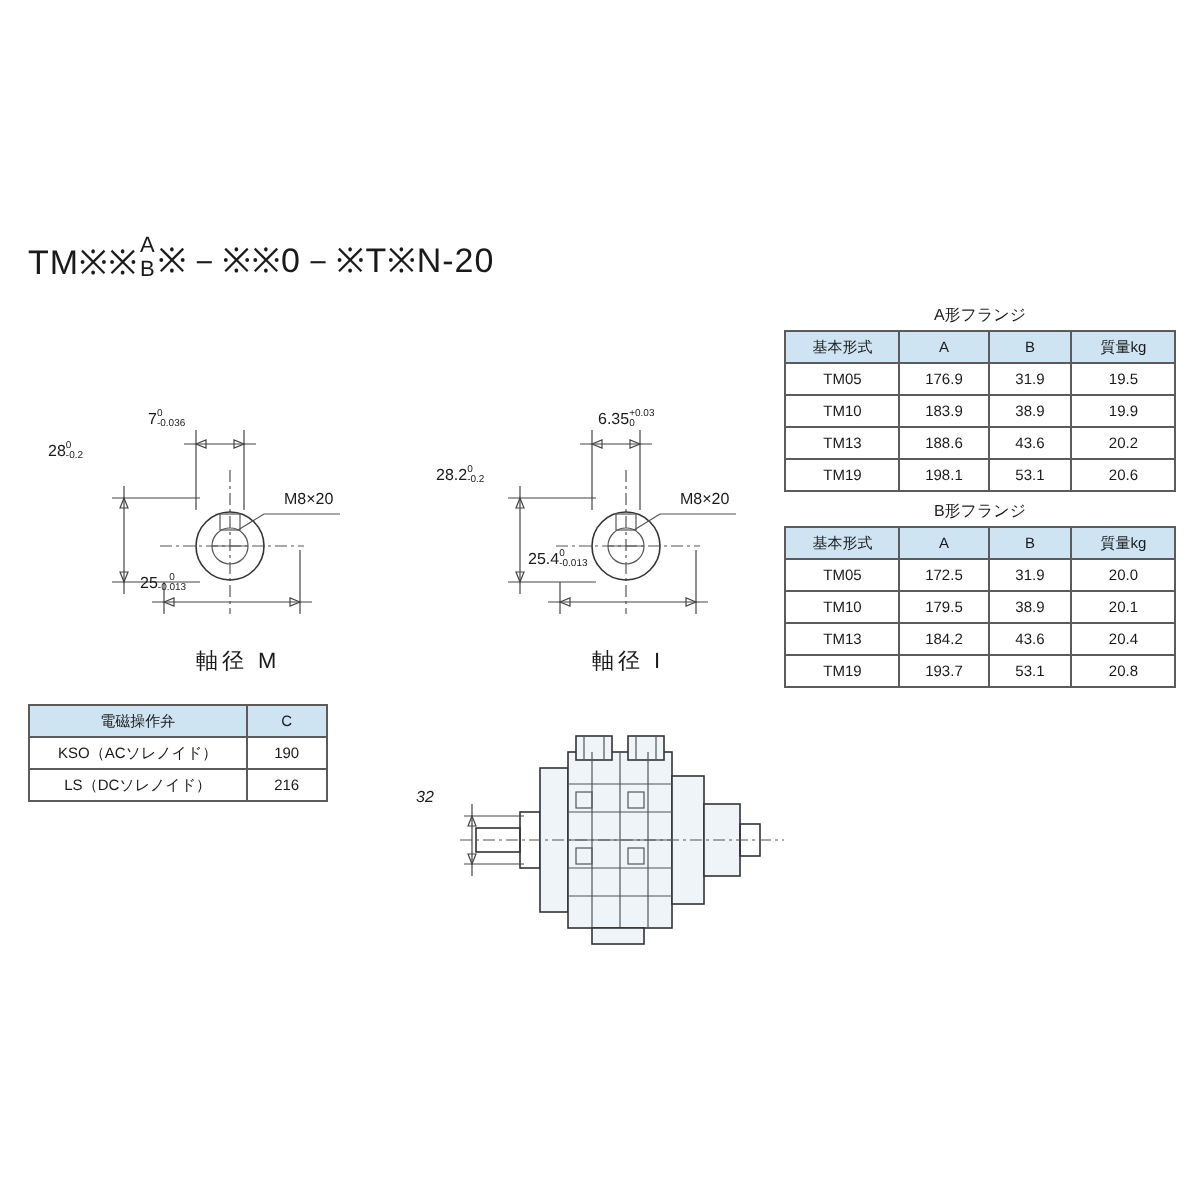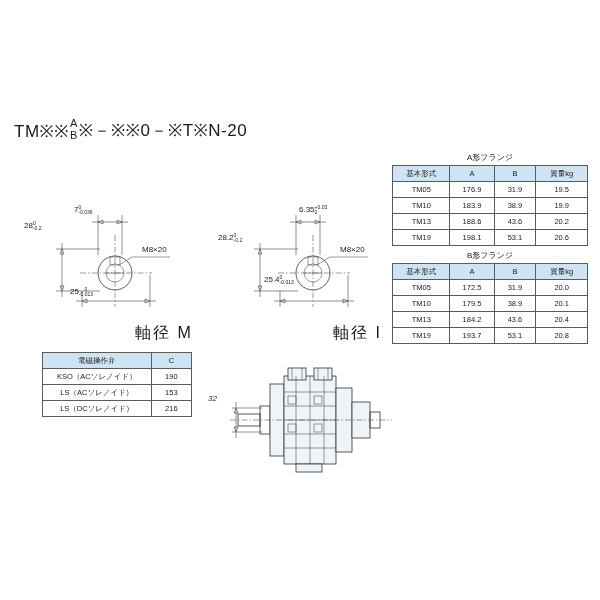--- a/index.html
+++ b/index.html
@@ -53,34 +53,33 @@
 
   
   #flangeA{position:absolute;left:392px;top:152px;}
   #flangeB{position:absolute;left:392px;top:250px;}
   #flangeA table, #flangeB table{width:196px;}
   #flangeA th:nth-child(1), #flangeB th:nth-child(1){width:58px;}
   #flangeA th:nth-child(2), #flangeB th:nth-child(2){width:44px;}
   #flangeA th:nth-child(3), #flangeB th:nth-child(3){width:42px;}
   #flangeA th:nth-child(4), #flangeB th:nth-child(4){width:52px;}
 
-  #solenoid{position:absolute;left:14px;top:352px;margin-left:28px;}
+  #solenoid{position:absolute;left:14px;top:352px;}
   #solenoid table{width:150px;}
   #solenoid th:nth-child(1){width:110px;}
   #solenoid th:nth-child(2){width:40px;}
   #solenoid td.lbl{text-align:center;font-size:7.5px;}
 
   
   .drawing{position:absolute;}
   .dwg-caption{
     position:absolute;
-    font-size:16px;
+    font-size:11px;
     letter-spacing:2px;
     white-space:nowrap;
-    margin-left:37px;
   }
 
   svg{display:block;overflow:visible;}
   .ln{stroke:#333;stroke-width:0.8;fill:none;}
   .thin{stroke:#555;stroke-width:0.6;fill:none;}
   .ctr{stroke:#555;stroke-width:0.6;fill:none;stroke-dasharray:6 2 1.5 2;}
   .dim{stroke:#444;stroke-width:0.6;fill:none;}
   .hatch{fill:#eef4f8;}
 </style>
 </head>
@@ -273,24 +272,20 @@
       <thead>
         <tr>
           <th>電磁操作弁</th>
           <th>C</th>
         </tr>
       </thead>
       <tbody>
         <tr>
           <td class="lbl">KSO（ACソレノイド）</td>
           <td>190</td>
-        </tr>
-        <tr>
-          <td class="lbl">LS（ACソレノイド）</td>
-          <td>153</td>
         </tr>
         <tr>
           <td class="lbl">LS（DCソレノイド）</td>
           <td>216</td>
         </tr>
       </tbody>
     </table>
   </div>
 
   <div class="drawing" style="left:222px;top:362px;">

